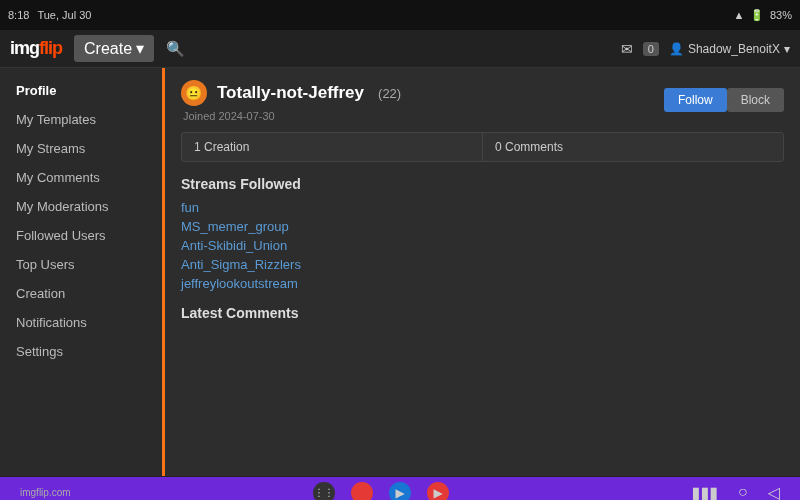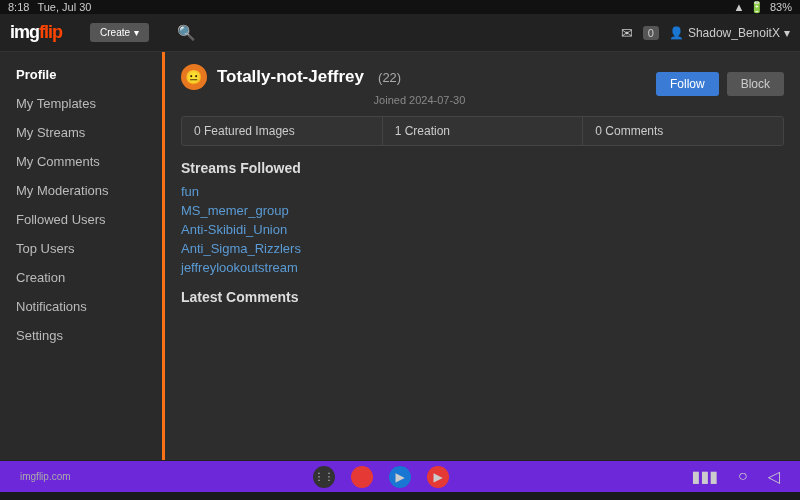--- a/index.html
+++ b/index.html
@@ -9,55 +9,55 @@
       background: #1a1a1a;
       font-family: Arial, sans-serif;
       font-size: 13px;
       color: #ccc;
       overflow: hidden;
     }
 
     
     .status-bar {
       background: #111;
-      height: 14px;
+      height: 30px;
       display: flex;
       align-items: center;
       justify-content: space-between;
       padding: 0 8px;
       font-size: 11px;
       color: #ccc;
     }
     .status-bar-left { display: flex; gap: 8px; }
     .status-bar-right { display: flex; gap: 6px; align-items: center; }
 
     
     .navbar {
       background: #222;
       height: 38px;
       display: flex;
       align-items: center;
       padding: 0 10px;
-      gap: 28px;
+      gap: 12px;
       border-bottom: 1px solid #333;
     }
     .navbar-logo {
       color: #fff;
       font-size: 18px;
       font-weight: bold;
       letter-spacing: -1px;
     }
     .navbar-logo span { color: #ff4500; }
     .navbar-create-btn {
       background: #555;
       color: #fff;
       border: none;
       border-radius: 3px;
       padding: 4px 10px;
-      font-size: 10px;
+      font-size: 16px;
       cursor: pointer;
       display: flex;
       align-items: center;
       gap: 4px;
     }
     .navbar-search-btn {
       background: none;
       border: none;
       color: #aaa;
       font-size: 15px;
@@ -143,21 +143,20 @@
     .profile-age {
       color: #aaa;
       font-size: 13px;
       margin-left: 4px;
     }
     .profile-joined {
       color: #888;
       font-size: 11px;
       margin-bottom: 10px;
       margin-left: 2px;
-      text-align: center;
     }
     .profile-top-row {
       display: flex;
       justify-content: space-between;
       align-items: flex-start;
     }
     .profile-header-section {
       flex: 1;
     }
     .btn-follow {
@@ -301,28 +300,27 @@
 
     <div class="profile-top-row">
       <div class="profile-header-section">
         <div class="profile-header">
           <div class="profile-avatar">😐</div>
           <span class="profile-username">Totally-not-Jeffrey</span>
           <span class="profile-age">(22)</span>
         </div>
         <div class="profile-joined">Joined 2024-07-30</div>
       </div>
-      <div style="display:flex; gap:8px; margin-top:8px;">
+      <div style="display:flex; gap:0; margin-top:8px;">
         <button class="btn-follow">Follow</button>
         <button class="btn-block">Block</button>
       </div>
     </div>
 
     <div class="stats-bar">
-    <div class="stat-item">0 Featured Images</div>
         <div class="stat-item">1 Creation</div>
         <div class="stat-item">0 Comments</div>
       </div>
 
     <div class="section-title">Streams Followed</div>
     <div>
     <a class="stream-link">fun</a>
         <a class="stream-link">MS_memer_group</a>
         <a class="stream-link">Anti-Skibidi_Union</a>
         <a class="stream-link">Anti_Sigma_Rizzlers</a>

